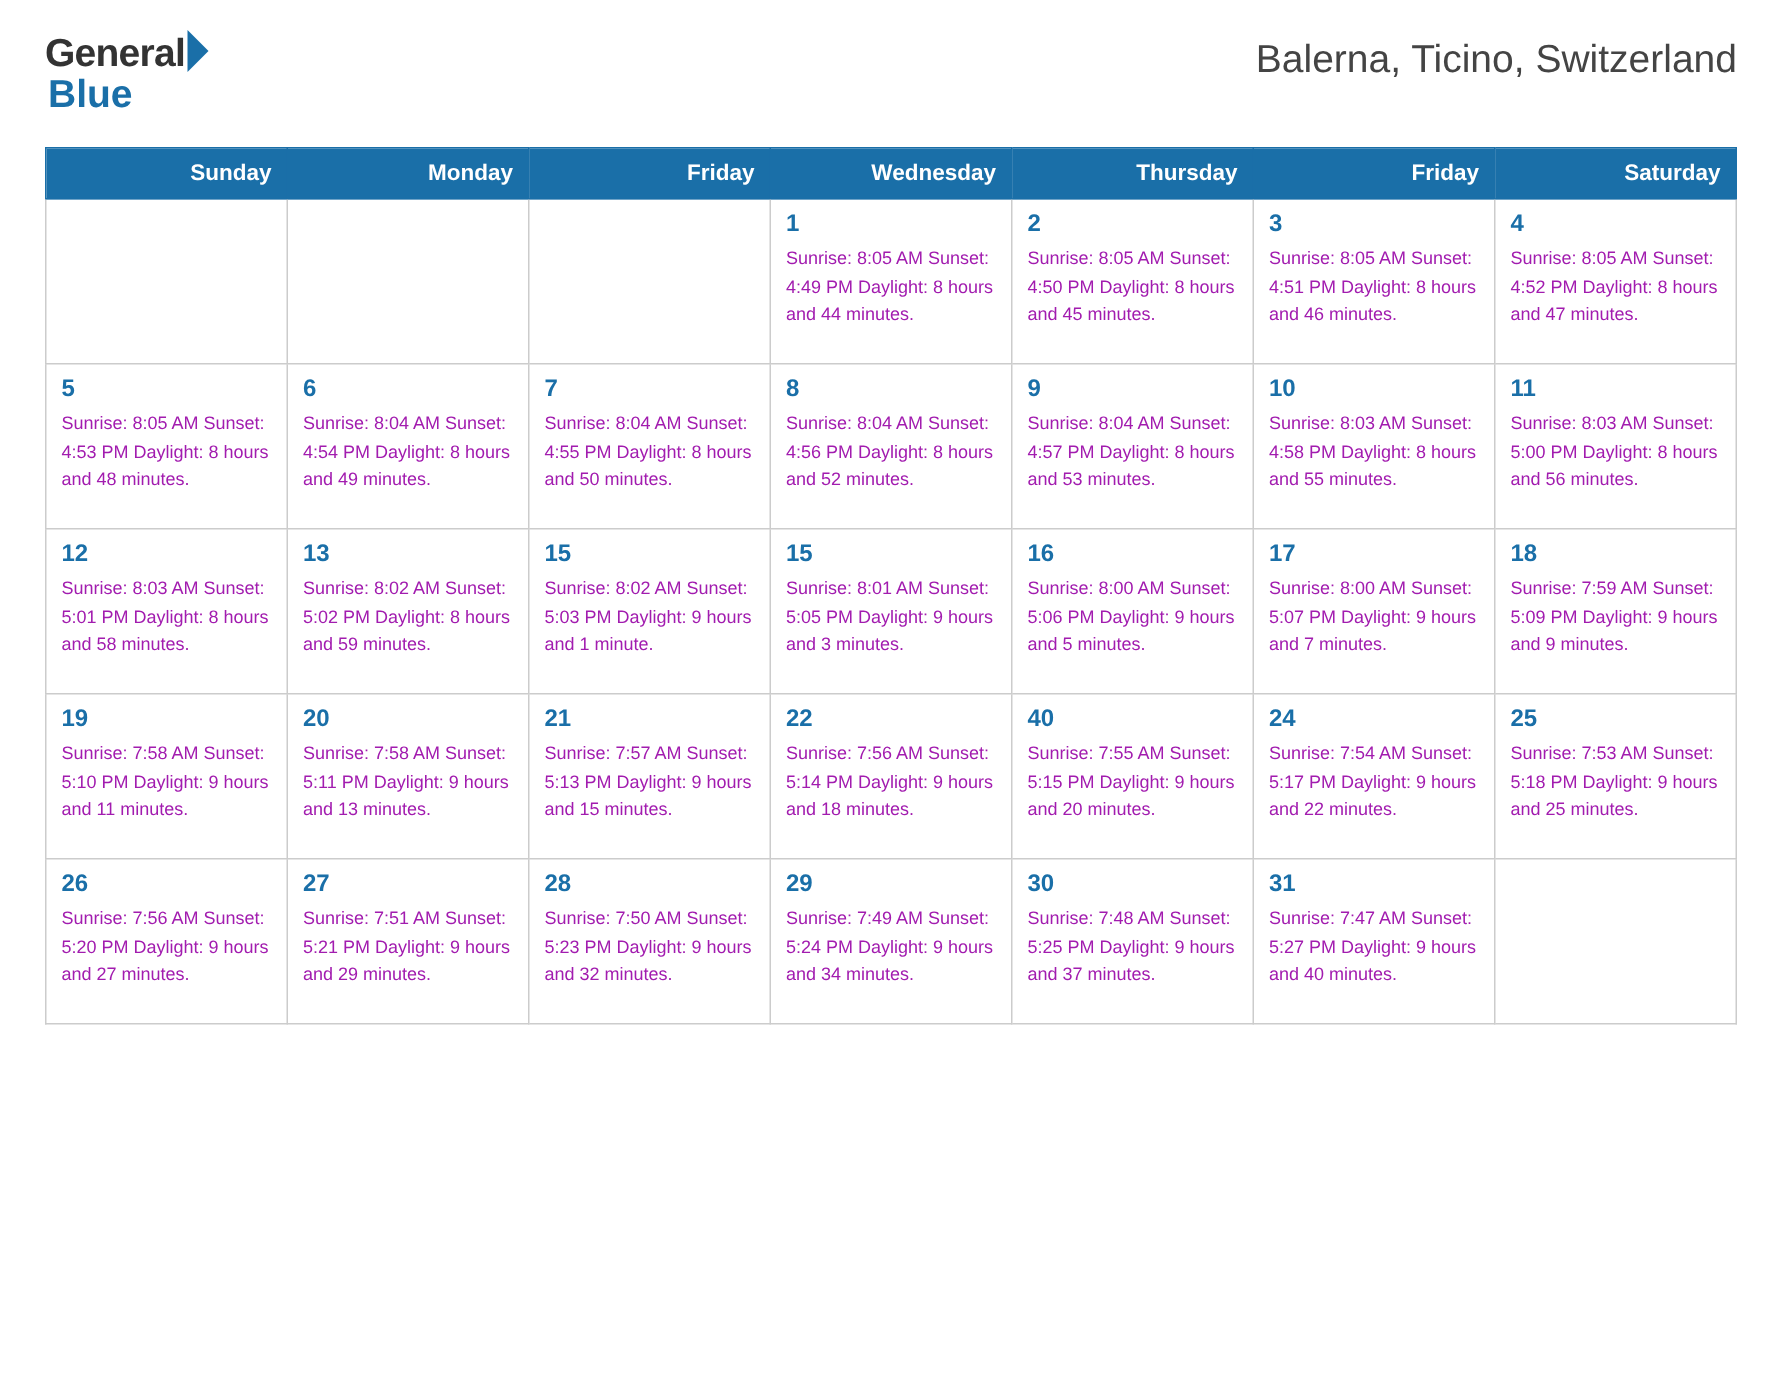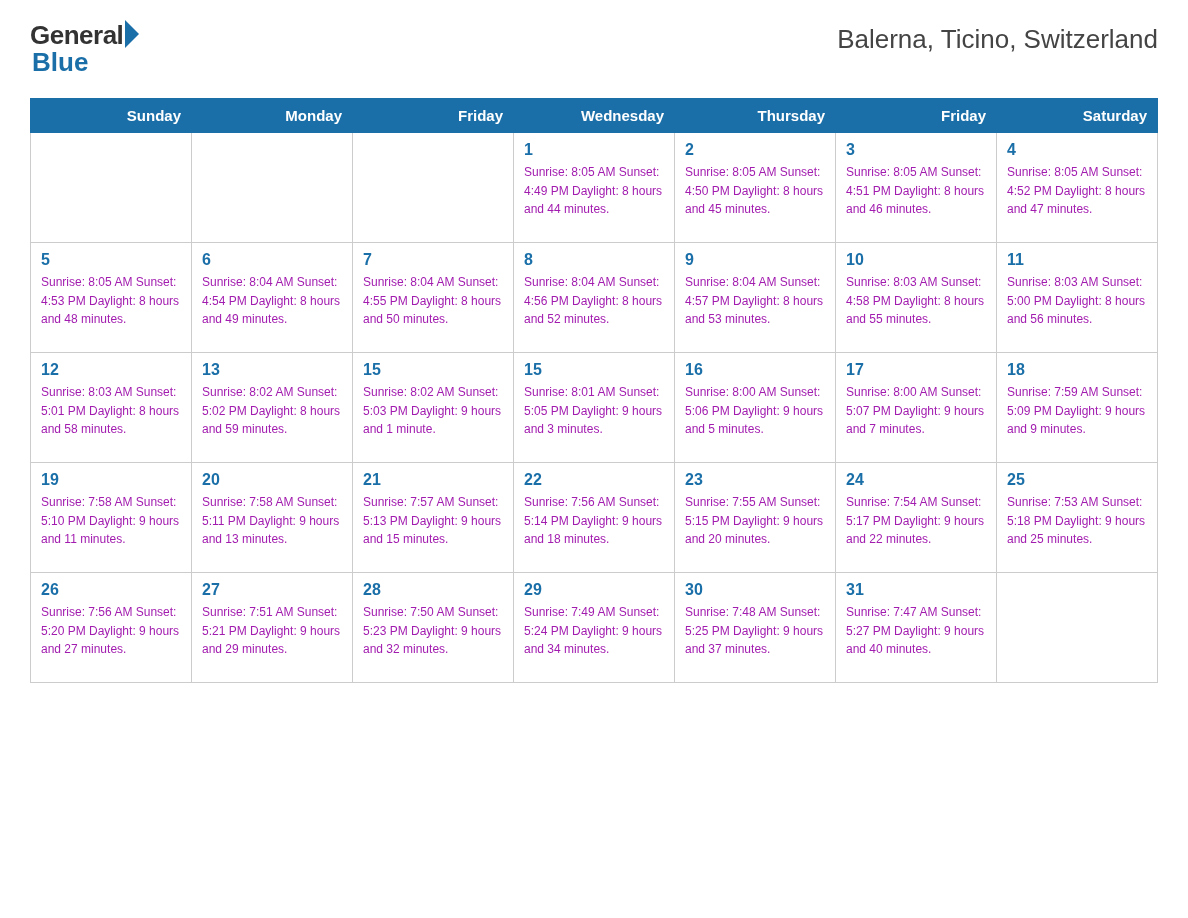--- a/index.html
+++ b/index.html
@@ -291,21 +291,21 @@
 and 15 minutes.</div>
         </td>
         <td>
           <span class="day-num">22</span>
           <div class="day-info">Sunrise: 7:56 AM
 Sunset: 5:14 PM
 Daylight: 9 hours
 and 18 minutes.</div>
         </td>
         <td>
-          <span class="day-num">23</span>
+          <span class="day-num">40</span>
           <div class="day-info">Sunrise: 7:55 AM
 Sunset: 5:15 PM
 Daylight: 9 hours
 and 20 minutes.</div>
         </td>
         <td>
           <span class="day-num">24</span>
           <div class="day-info">Sunrise: 7:54 AM
 Sunset: 5:17 PM
 Daylight: 9 hours

